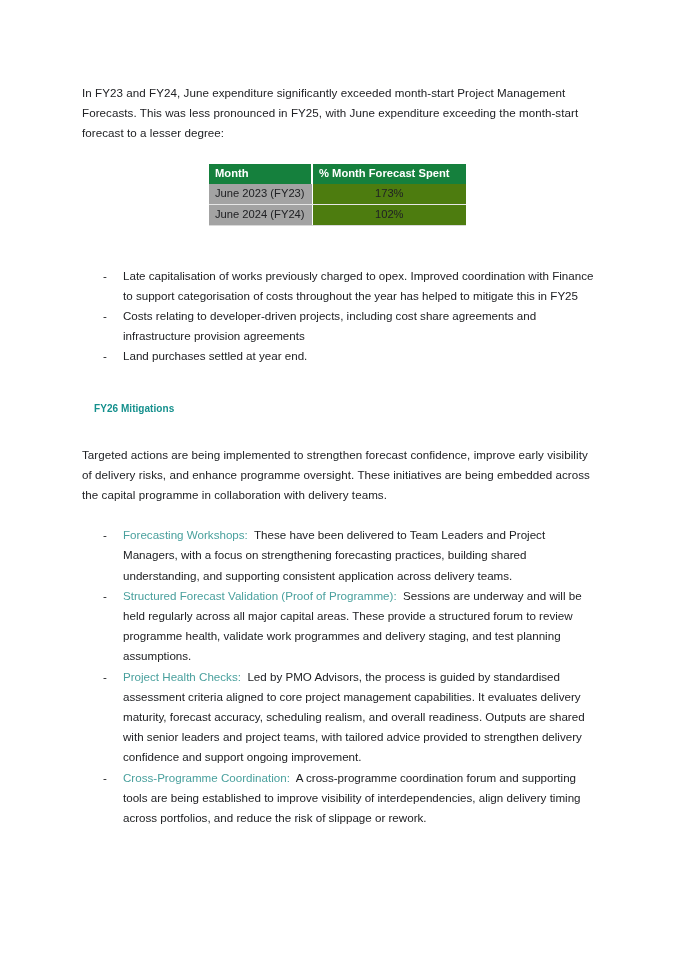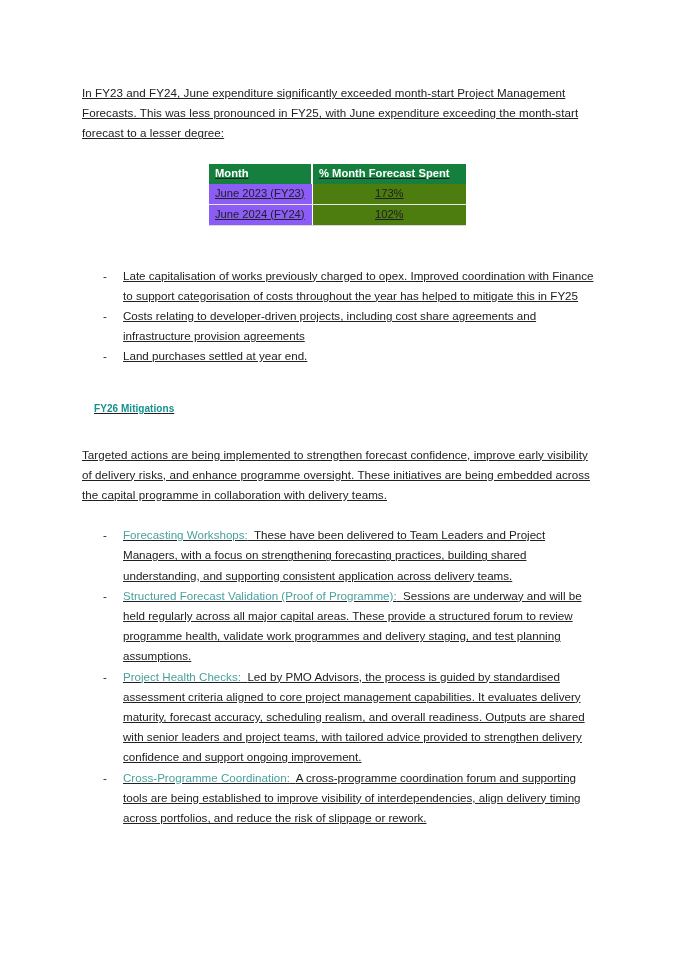--- a/index.html
+++ b/index.html
@@ -14,21 +14,20 @@
     color: #202124;
     overflow: hidden;
   }
   .page {
     position: relative;
     width: 675px;
     height: 739px;
     background: #ffffff;
     box-sizing: border-box;
     padding: 83px 78px 0 82px;
-    text-decoration: underline;
   }
   p.body-text {
     margin: 0 0 0 0;
     font-size: 11.6px;
     line-height: 20.2px;
     color: #202124;
     text-align: left;
     letter-spacing: 0.005em;
   }
   .gap-after-para { height: 20px; }
@@ -60,21 +59,21 @@
   table.data-table thead th.th-sep {
     border-left: 2px solid #ffffff;
   }
   table.data-table tbody td {
     padding: 2px 6px 3px 6px;
     line-height: 15px;
     border-bottom: 1px solid #e6e6e6;
     color: #202124;
   }
   table.data-table tbody td.col-month {
-    background: #8b5cf6;
+    background: #a3a3a3;
     text-align: left;
     border-right: 1px solid #ffffff;
   }
   table.data-table tbody td.col-pct {
     background: #4d7c0f;
     text-align: center;
   }
   table.data-table tbody tr:last-child td {
     border-bottom: 1px solid #d9d9d9;
   }

